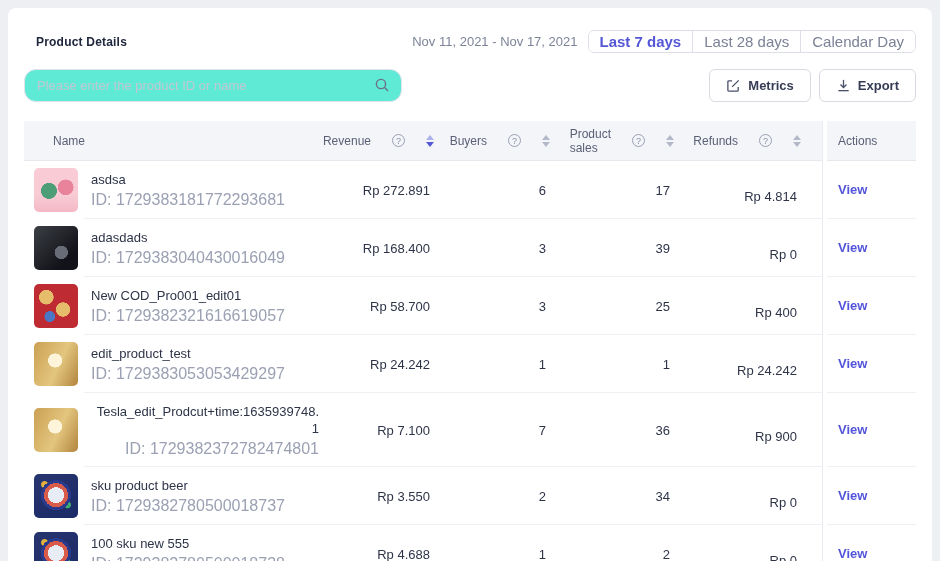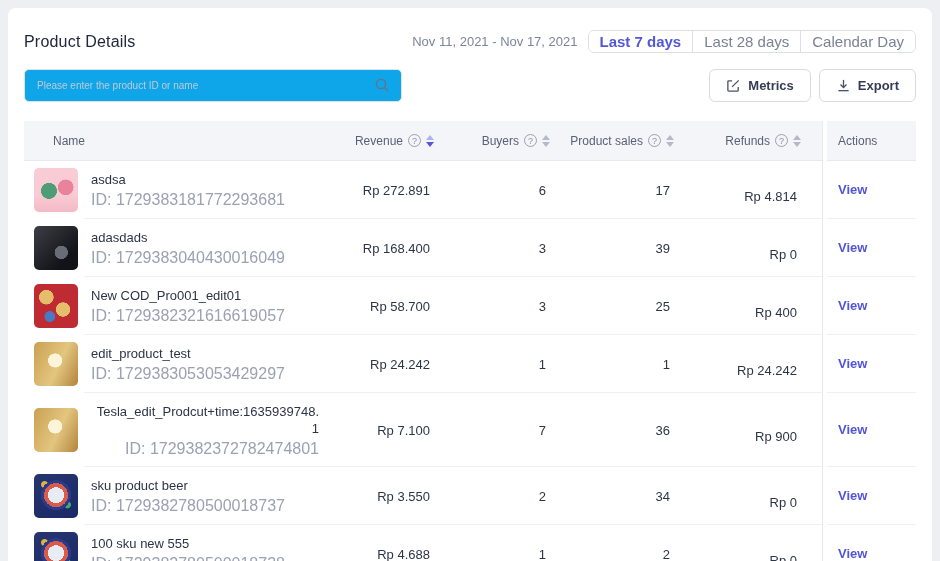--- a/index.html
+++ b/index.html
@@ -11,21 +11,21 @@
   }
   .card {
     position:absolute; left:8px; top:8px; width:924px; height:600px;
     background:#ffffff; border-radius:8px;
   }
   
   .topbar {
     display:flex; align-items:center; justify-content:space-between;
     padding:22px 16px 0 16px;
   }
-  .page-title { font-size:16px; font-weight:normal; color:#20283e; letter-spacing:.2px; }
+  .page-title { font-size:12px; font-weight:bold; color:#20283e; letter-spacing:.2px;margin-left:12px; }
   .top-right { display:flex; align-items:center; gap:8px; }
   .date-range { font-size:13px; color:#7d8498; margin-right:2px; }
   .seg-group {
     display:flex; border:1px solid #dcdfe6; border-radius:6px; overflow:hidden;
     background:#fff; height:23px;
   }
   .seg-btn {
     background:#fff; border:none; font-family:inherit;
     font-size:15px; color:#7b8196; padding:0 11px; cursor:pointer;
     display:flex; align-items:center; border-left:1px solid #dcdfe6;
@@ -34,23 +34,23 @@
   .seg-btn.active { color:#5457d6; font-weight:bold; }
   
   .toolbar {
     display:flex; align-items:center; justify-content:space-between;
     padding:16px 16px 0 16px;
   }
   .search-box {
     position:relative; width:378px; height:33px;
   }
   .search-input {
-    width:100%; height:100%; border:1px solid #dfe2ea; border-radius:5px;
-    padding:0 36px 0 12px; font-family:inherit; font-size:10px; color:#2e3448;
-    outline:none; background:#0ea5e9;
+    width:100%; height:100%; border:1px solid #dfe2ea; border-radius:12px;
+    padding:0 36px 0 12px; font-family:inherit; font-size:13px; color:#2e3448;
+    outline:none; background:#5eead4;
   }
   .search-input::placeholder { color:#c3c8d4; }
   .search-icon {
     position:absolute; right:12px; top:8px; width:16px; height:16px; color:#6a7186;
     cursor:pointer;
   }
   .btn-row { display:flex; gap:8px; }
   .btn {
     display:flex; align-items:center; gap:7px; height:33px; padding:0 16px;
     background:#fff; border:1px solid #d8dbe2; border-radius:6px;
@@ -65,21 +65,21 @@
     border-right:1px solid #e8eaef;
   }
   .t-actions {
     width:89px; margin-left:4px; display:flex; align-items:center; padding-left:11px;
   }
   
   .thead { height:40px; }
   .thead .t-main, .thead .t-actions { background:#f4f5f9; }
   .thead .t-main { border-bottom:1px solid #e6e8ee; }
   .thead .t-actions { border-bottom:1px solid #e6e8ee; }
-  .hcell { font-size:12px; color:#595f75; display:flex; align-items:center; justify-content:flex-end; gap:5px; }
+  .hcell { font-size:12px; color:#595f75; display:flex; align-items:center; justify-content:flex-end; gap:21px; }
   .hcell.name { justify-content:flex-start; padding-left:29px; }
   
   .brow .t-main { min-height:58px; }
   .brow .t-main::after {
     content:""; position:absolute; left:60px; right:0; bottom:0; height:1px; background:#eef0f4;
   }
   .brow .t-actions { border-bottom:1px solid #eef0f4; }
   .cell { display:flex; align-items:center; justify-content:flex-end; }
   .c-name  { flex:1; justify-content:flex-start; padding-left:10px; gap:13px; }
   .c-rev   { width:112px; padding-right:16px; }

